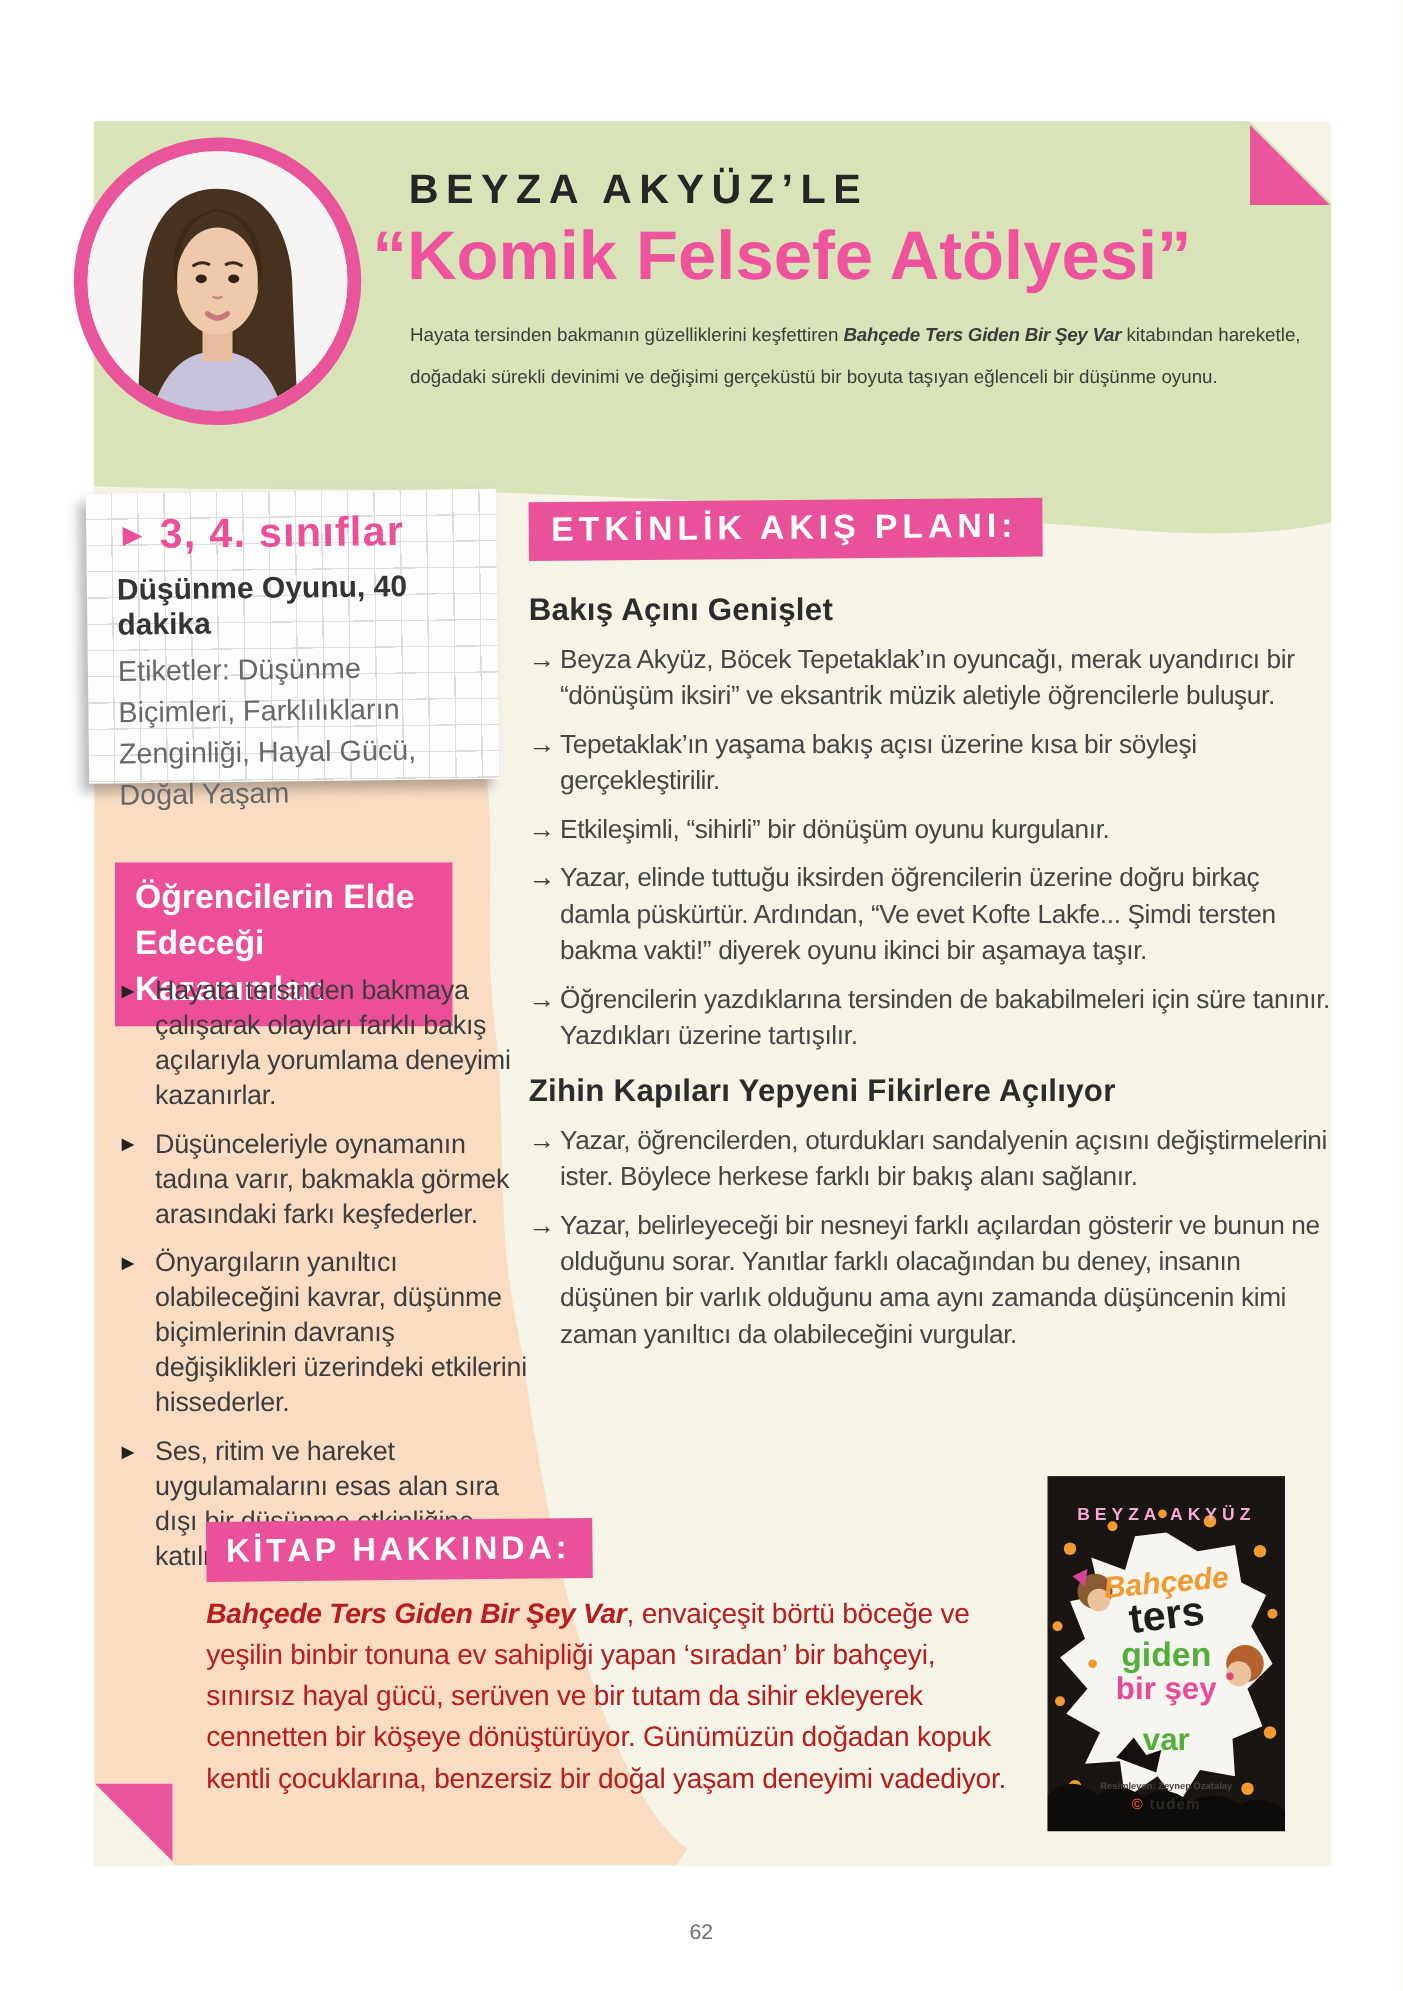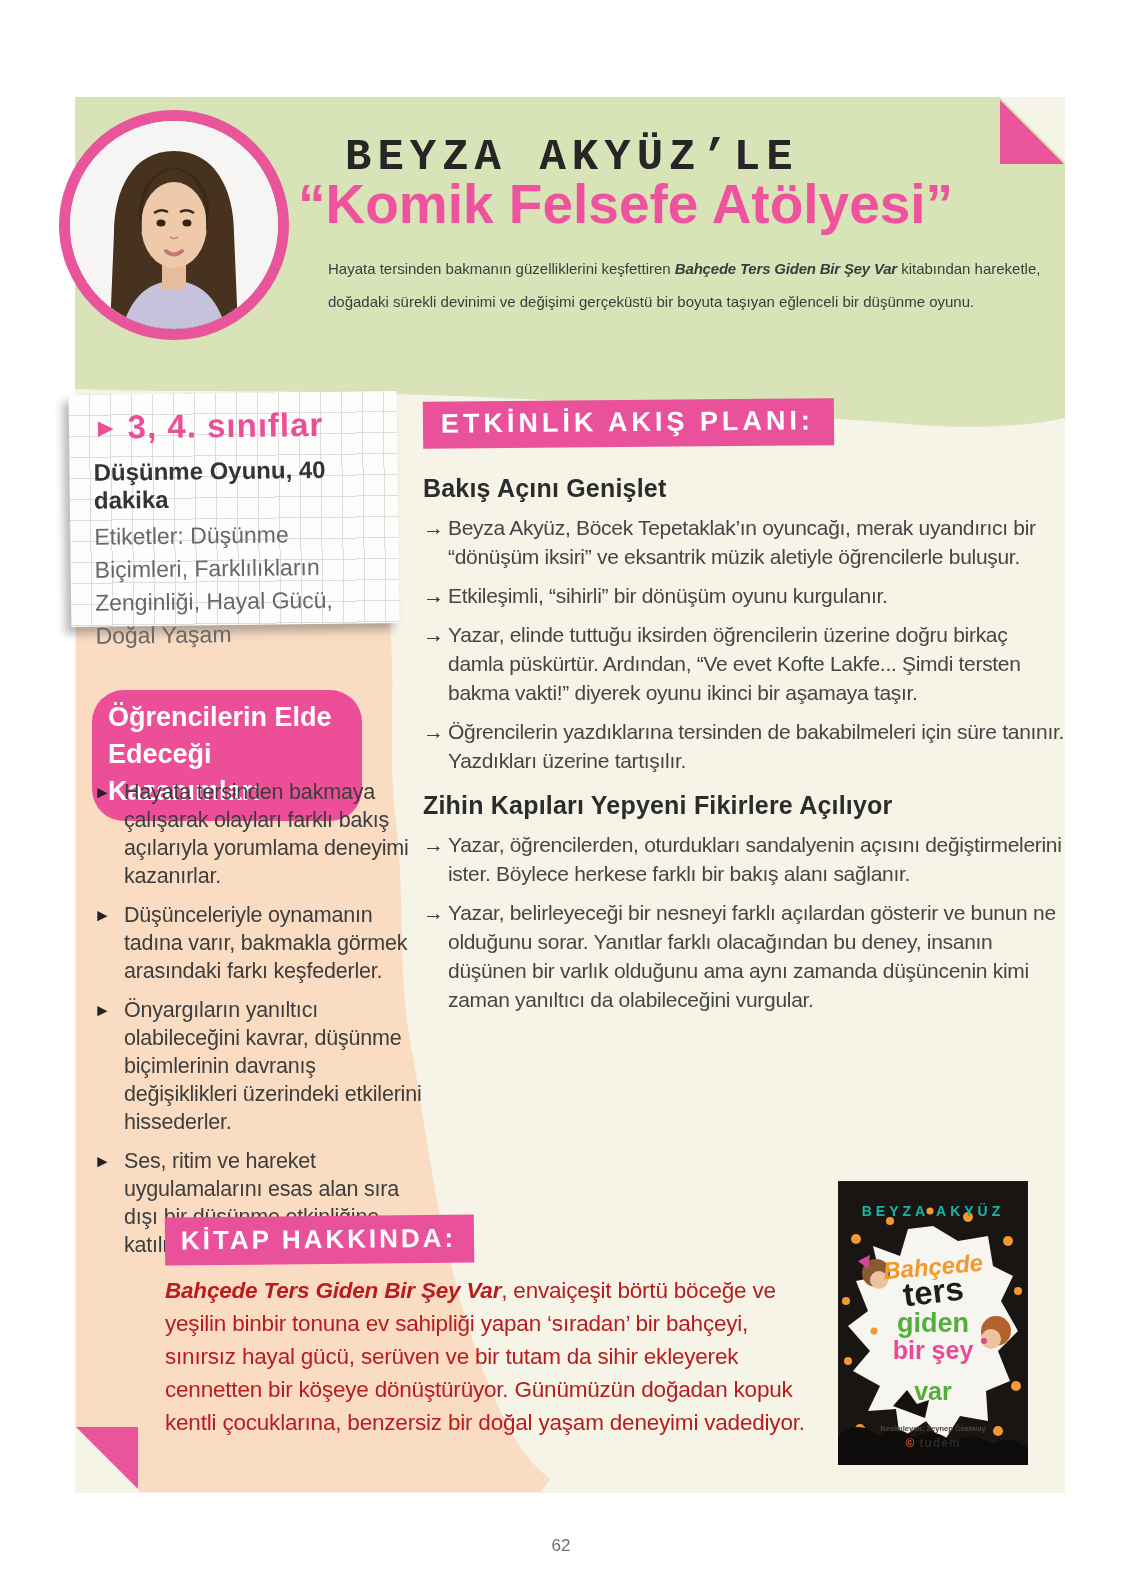--- a/index.html
+++ b/index.html
@@ -10,22 +10,22 @@
   }
   .abs{position:absolute;}
   
   #bg-shapes{position:absolute;left:0;top:0;width:1122px;height:1593px;z-index:0;}
   
   .avatar{
     left:59px;top:110px;width:208px;height:208px;border-radius:50%;
     border:11px solid #e8559a;background:#fff;overflow:hidden;z-index:3;
   }
   .author-line{
-    left:345px;top:132px;font-size:44px;font-weight:bold;color:#262626;
-    letter-spacing:6px;z-index:3;font-family:Liberation Mono, monospace;
+    left:327px;top:132px;font-size:33px;font-weight:bold;color:#262626;
+    letter-spacing:6px;z-index:3;
   }
   .main-title{
     left:298px;top:172px;font-size:55px;font-weight:bold;color:#ef539d;
     letter-spacing:0px;z-index:3;white-space:nowrap;
   }
   .intro{
     left:328px;top:252px;width:736px;font-size:15px;line-height:33px;color:#3c3c3c;z-index:3;
   }
   .intro b i{letter-spacing:-0.2px;}
   
@@ -39,21 +39,21 @@
     box-shadow:-6px 7px 9px rgba(70,70,70,.38);
     padding:14px 12px 16px 24px;
   }
   .grades{font-size:33px;font-weight:bold;color:#ec4f97;letter-spacing:1px;}
   .grades .tri{font-size:26px;margin-right:8px;vertical-align:2px;}
   .format-line{margin-top:12px;font-size:24px;font-weight:bold;color:#343434;}
   .tags-line{margin-top:6px;width:262px;font-size:23px;line-height:33px;color:#686868;}
   
   .gains-box{
     left:92px;top:690px;width:240px;z-index:3;background:#ec4f97;color:#fff;
-    font-size:27px;font-weight:bold;line-height:37px;padding:9px 14px 11px 16px;border-radius:32px;
+    font-size:27px;font-weight:bold;line-height:37px;padding:9px 14px 11px 16px;
   }
   .gains-list{left:94px;top:778px;width:330px;z-index:3;}
   .gain-item{
     position:relative;padding-left:30px;margin-bottom:11px;
     font-size:21.5px;line-height:28px;color:#3d3d3d;letter-spacing:-0.2px;
   }
   .gain-item .tri{position:absolute;left:0;top:1px;font-size:17px;color:#222;}
   
   .plan-title-box{
     left:423px;top:400px;z-index:3;background:#e9529a;color:#fff;display:inline-block;
@@ -79,21 +79,21 @@
     left:165px;top:1274px;width:652px;z-index:3;
     font-size:22.5px;line-height:33px;color:#b91c1c;letter-spacing:-0.2px;
   }
   
   .cover{
     left:838px;top:1181px;width:190px;height:284px;z-index:3;background:#191512;
     overflow:hidden;box-shadow:0 0 0 1px #24201c inset;
   }
   .cover-author{
     position:absolute;left:0;top:22px;width:100%;text-align:center;
-    color:#14b8a6;font-size:14px;font-weight:bold;letter-spacing:4px;
+    color:#f9a8d4;font-size:14px;font-weight:bold;letter-spacing:4px;
   }
   .cover svg{position:absolute;left:0;top:0;}
   .cover-stack{position:absolute;left:0;top:72px;width:100%;text-align:center;z-index:2;}
   .cw1{color:#f2992f;font-size:24px;font-weight:bold;font-style:italic;transform:rotate(-5deg);display:inline-block;}
   .cw2{color:#1d1d1d;font-size:33px;font-weight:bold;transform:rotate(-7deg);display:inline-block;margin-top:-4px;line-height:30px;}
   .cw3{color:#53ae3b;font-size:27px;font-weight:bold;display:block;line-height:28px;margin-top:2px;}
   .cw4{color:#ec4899;font-size:25px;font-weight:bold;display:block;line-height:26px;}
   .cw5{color:#53ae3b;font-size:25px;font-weight:bold;display:block;line-height:25px;margin-top:16px;}
   .cover-illustrator{
     position:absolute;left:0;top:243px;width:100%;text-align:center;z-index:2;
@@ -178,21 +178,21 @@
   <div class="gain-item"><span class="tri">►</span><span>Hayata tersinden bakmaya çalışarak olayları farklı bakış açılarıyla yorumlama deneyimi kazanırlar.</span></div>
   <div class="gain-item"><span class="tri">►</span><span>Düşünceleriyle oynamanın tadına varır, bakmakla görmek arasındaki farkı keşfederler.</span></div>
   <div class="gain-item"><span class="tri">►</span><span>Önyargıların yanıltıcı olabileceğini kavrar, düşünme biçimlerinin davranış değişiklikleri üzerindeki etkilerini hissederler.</span></div>
   <div class="gain-item"><span class="tri">►</span><span>Ses, ritim ve hareket uygulamalarını esas alan sıra dışı bir düşünme etkinliğine katılmış olurlar.</span></div>
 </div>
 
 <div class="abs plan-title-box">ETKİNLİK AKIŞ PLANI:</div>
 <div class="abs plan-col">
   <div class="plan-heading">Bakış Açını Genişlet</div>
   <div class="plan-item"><span class="arrow">→</span><span>Beyza Akyüz, Böcek Tepetaklak’ın oyuncağı, merak uyandırıcı bir “dönüşüm iksiri” ve eksantrik müzik aletiyle öğrencilerle buluşur.</span></div>
-  <div class="plan-item"><span class="arrow">→</span></div>
+  <div class="plan-item"><span class="arrow">→</span><span>Tepetaklak’ın yaşama bakış açısı üzerine kısa bir söyleşi gerçekleştirilir.</span></div>
   <div class="plan-item"><span class="arrow">→</span><span>Etkileşimli, “sihirli” bir dönüşüm oyunu kurgulanır.</span></div>
   <div class="plan-item"><span class="arrow">→</span></div>
   <div class="plan-item"><span class="arrow">→</span><span>Yazar, elinde tuttuğu iksirden öğrencilerin üzerine doğru birkaç damla püskürtür. Ardından, “Ve evet Kofte Lakfe... Şimdi tersten bakma vakti!” diyerek oyunu ikinci bir aşamaya taşır.</span></div>
   <div class="plan-item"><span class="arrow">→</span><span>Öğrencilerin yazdıklarına tersinden de bakabilmeleri için süre tanınır. Yazdıkları üzerine tartışılır.</span></div>
   <div class="plan-heading">Zihin Kapıları Yepyeni Fikirlere Açılıyor</div>
   <div class="plan-item"><span class="arrow">→</span><span>Yazar, öğrencilerden, oturdukları sandalyenin açısını değiştirmelerini ister. Böylece herkese farklı bir bakış alanı sağlanır.</span></div>
   <div class="plan-item"><span class="arrow">→</span><span>Yazar, belirleyeceği bir nesneyi farklı açılardan gösterir ve bunun ne olduğunu sorar. Yanıtlar farklı olacağından bu deney, insanın düşünen bir varlık olduğunu ama aynı zamanda düşüncenin kimi zaman yanıltıcı da olabileceğini vurgular.</span></div>
 </div>
 
 <div class="abs book-title-box">KİTAP HAKKINDA:</div>

